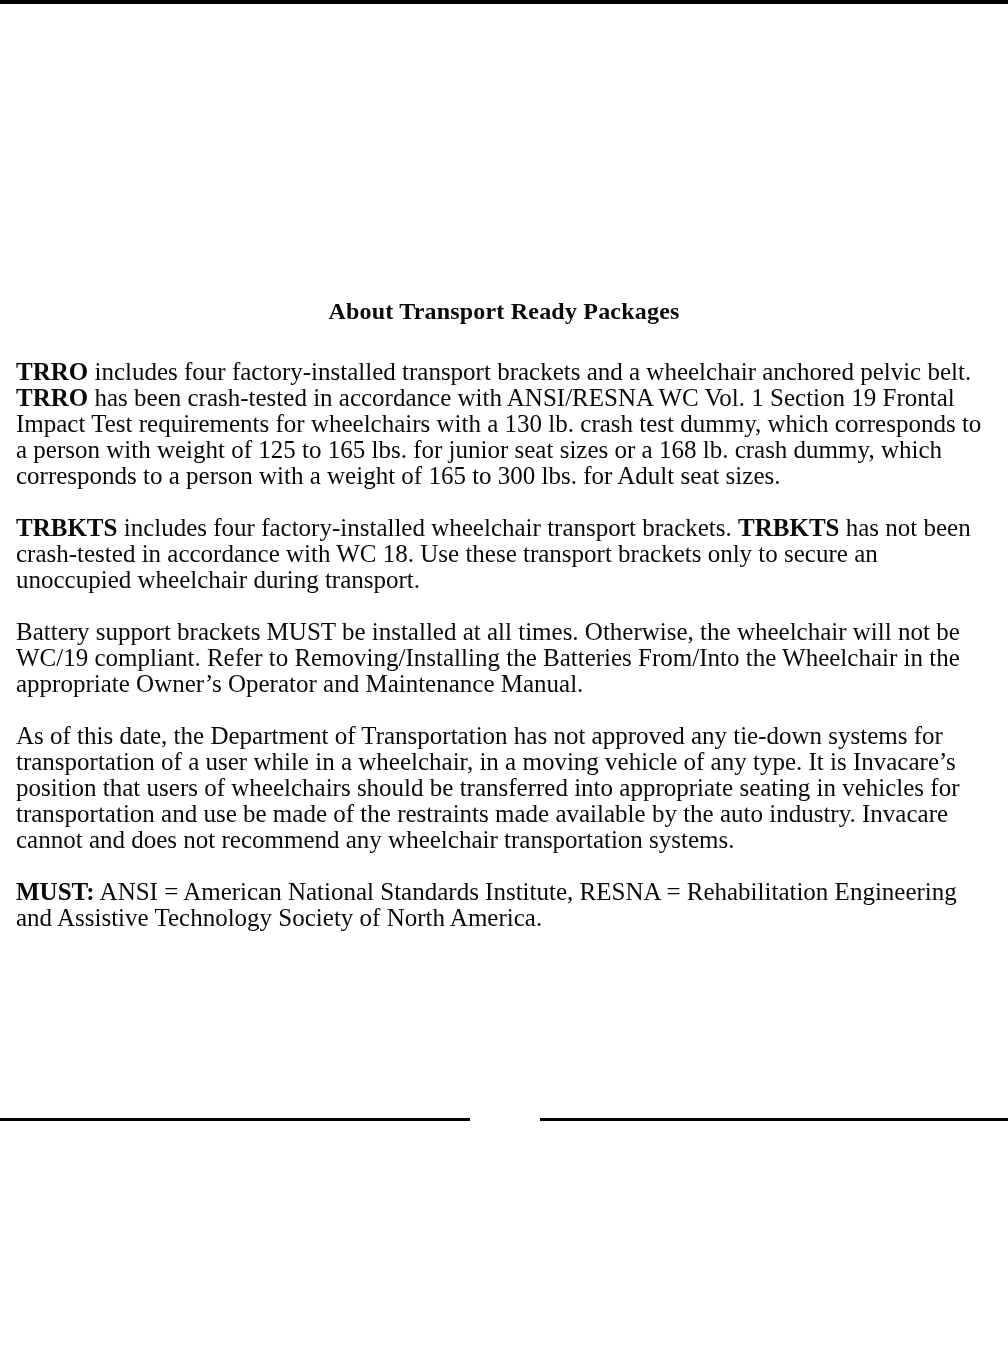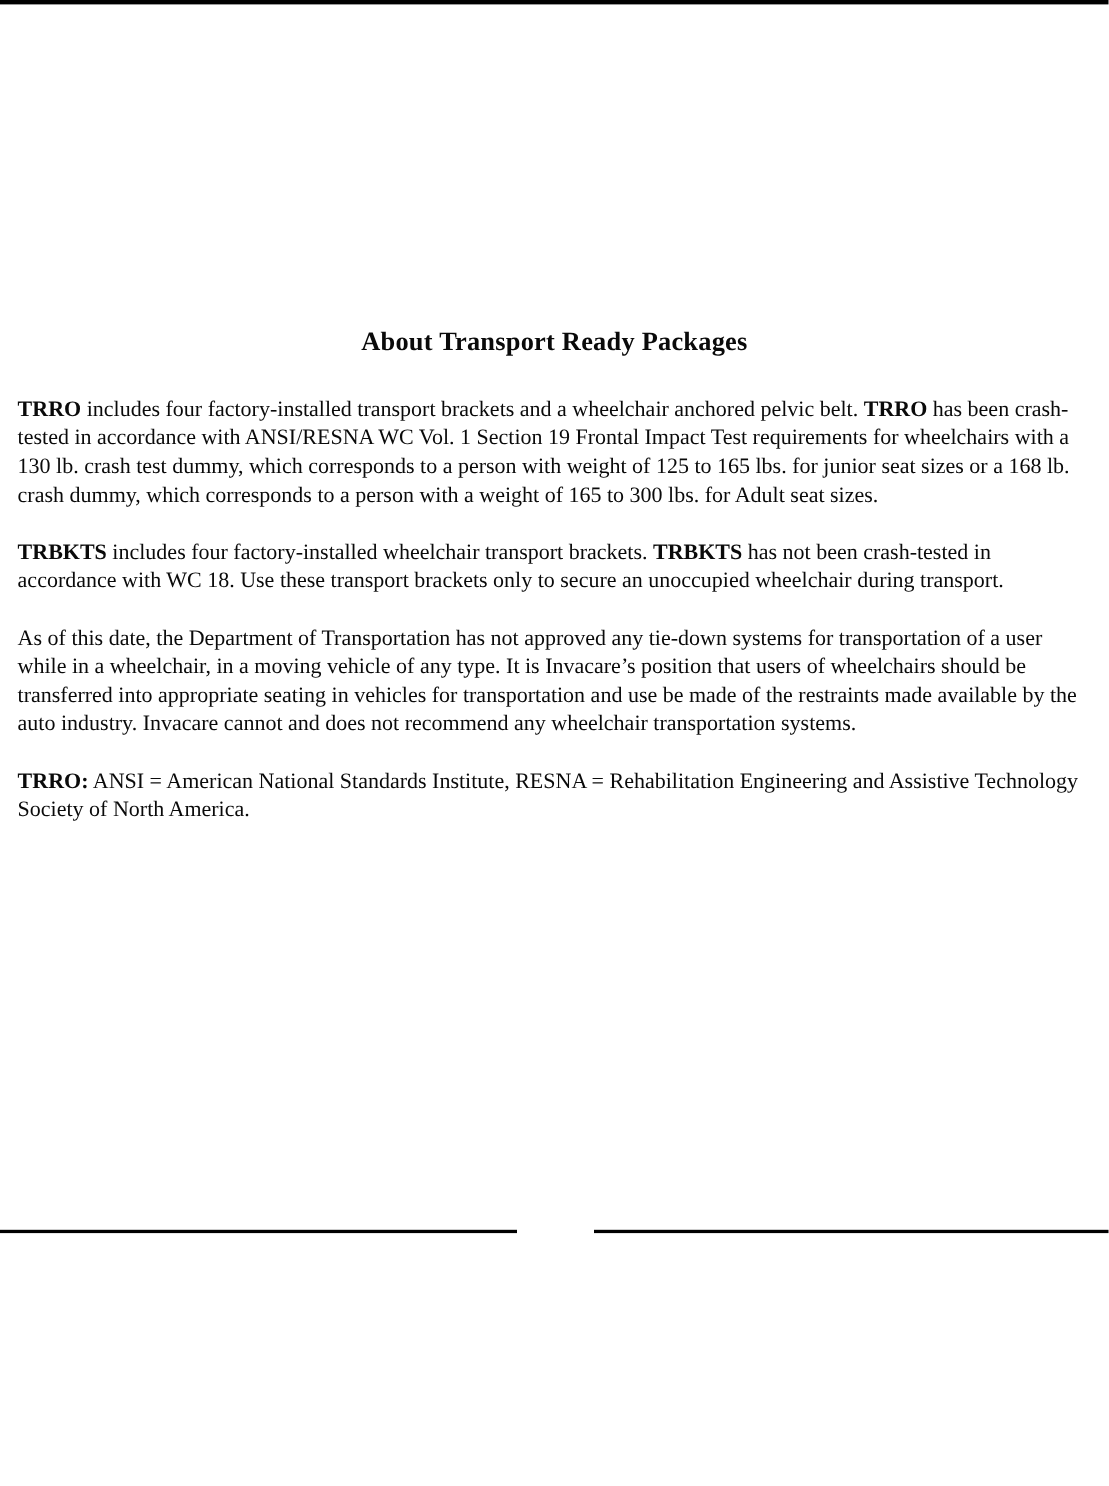--- a/index.html
+++ b/index.html
@@ -33,21 +33,21 @@
   }
   .doc-title {
     margin: 0 0 34px 0;
     text-align: center;
     font-size: 24px;
     font-weight: bold;
     letter-spacing: 0.2px;
   }
   .para {
     margin: 0 0 26px 0;
-    font-size: 20px;
+    font-size: 25px;
     line-height: 26px;
     text-align: left;
   }
   .para .bold {
     font-weight: bold;
   }
   .bottom-rule {
     position: absolute;
     bottom: 3px;
     height: 3px;
@@ -66,20 +66,21 @@
 <body>
 
 <div class="page">
   <div class="top-rule"></div>
 
   <div class="content">
     <h1 class="doc-title">About Transport Ready Packages</h1>
     <div id="paragraphs">
         <p class="para"><span class="bold">TRRO</span><span> includes four factory-installed transport brackets and a wheelchair anchored pelvic belt. </span><span class="bold">TRRO</span><span> has been crash-tested in accordance with ANSI/RESNA WC Vol. 1 Section 19 Frontal Impact Test requirements for wheelchairs with a 130 lb. crash test dummy, which corresponds to a person with weight of 125 to 165 lbs. for junior seat sizes or a 168 lb. crash dummy, which corresponds to a person with a weight of 165 to 300 lbs. for Adult seat sizes.</span></p>
         <p class="para"><span class="bold">TRBKTS</span><span> includes four factory-installed wheelchair transport brackets. </span><span class="bold">TRBKTS</span><span> has not been crash-tested in accordance with WC 18. Use these transport brackets only to secure an unoccupied wheelchair during transport.</span></p>
+        <p class="para"><span>Battery support brackets MUST be installed at all times. Otherwise, the wheelchair will not be WC/19 compliant. Refer to Removing/Installing the Batteries From/Into the Wheelchair in the appropriate Owner’s Operator and Maintenance Manual.</span></p>
         <p class="para"><span>As of this date, the Department of Transportation has not approved any tie-down systems for transportation of a user while in a wheelchair, in a moving vehicle of any type. It is Invacare’s position that users of wheelchairs should be transferred into appropriate seating in vehicles for transportation and use be made of the restraints made available by the auto industry. Invacare cannot and does not recommend any wheelchair transportation systems.</span></p>
-        <p class="para"><span class="bold">TRRO:</span><span> ANSI = American National Standards Institute, RESNA = Rehabilitation Engineering and Assistive Technology Society of North America.</span></p>
+        <p class="para"><span class="bold">MUST:</span><span> ANSI = American National Standards Institute, RESNA = Rehabilitation Engineering and Assistive Technology Society of North America.</span></p>
       </div>
   </div>
 
   <div class="bottom-rule left"></div>
   <div class="bottom-rule right"></div>
 </div>
 
 </body></html>

